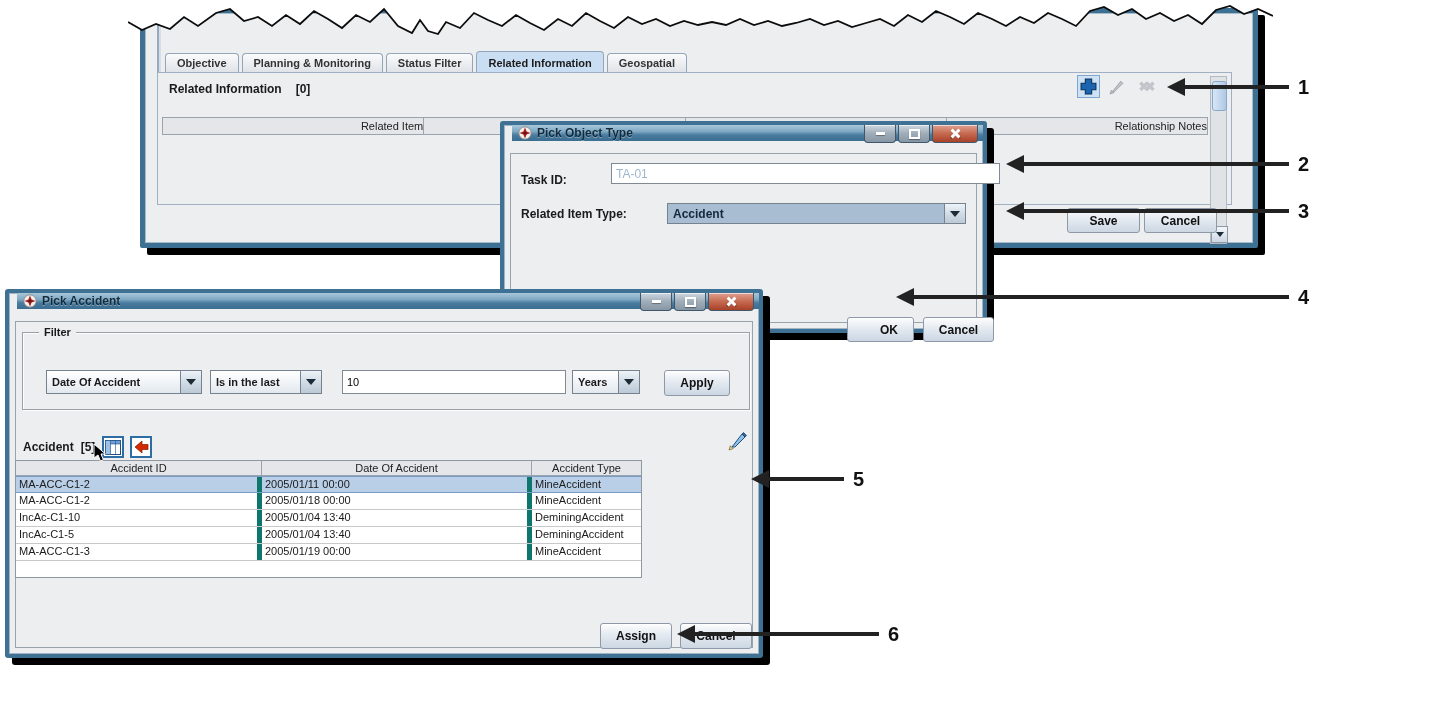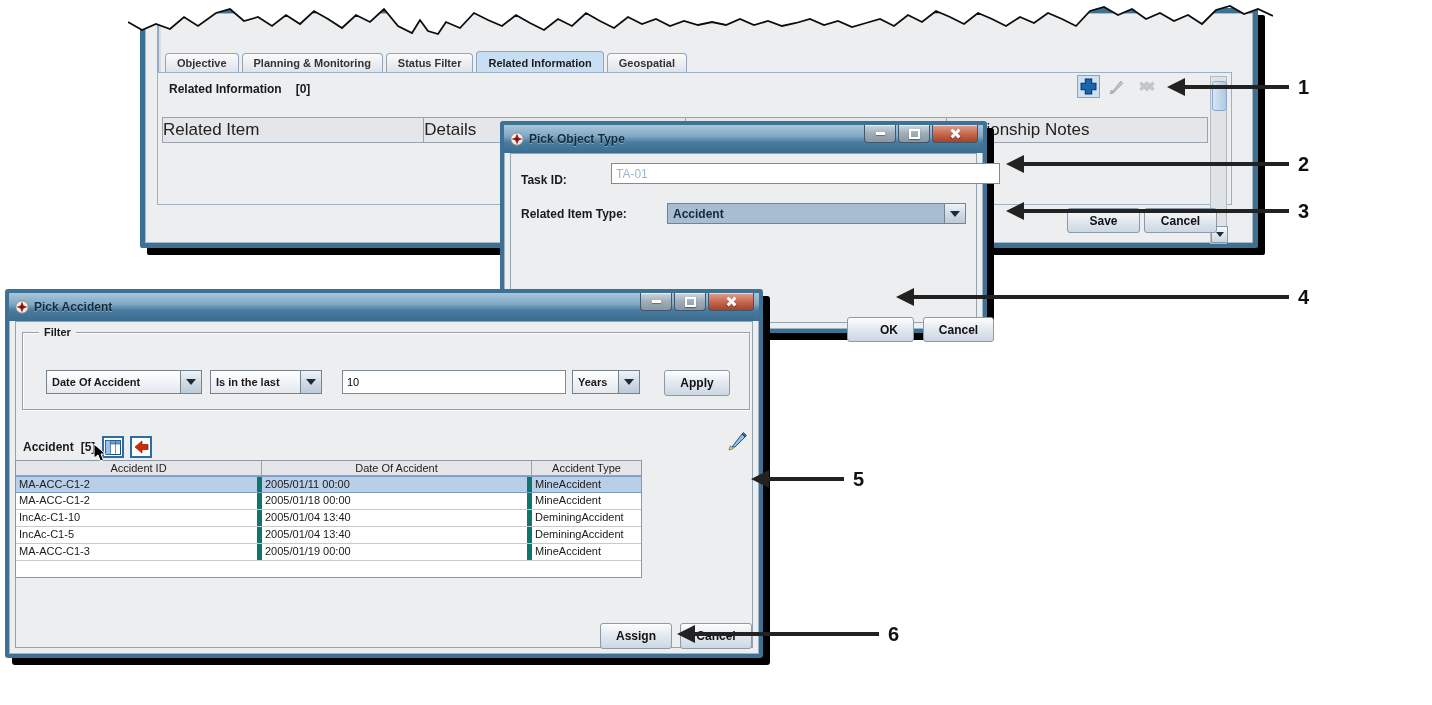--- a/index.html
+++ b/index.html
@@ -3,21 +3,21 @@
 <meta charset="utf-8">
 <style>
   html,body{margin:0;padding:0;background:#fff;}
   .canvas{position:relative;width:1432px;height:705px;background:#fff;overflow:hidden;
           font-family:"Liberation Sans",sans-serif;color:#1a1a1a;}
   
   .btn{display:flex;align-items:center;justify-content:center;
        background:linear-gradient(#fdfdfd,#e4eaf1 45%,#ccd7e3);
        border:1px solid #8d99a6;border-radius:3px;
        box-shadow:inset 0 1px 0 #fff;font-weight:bold;font-size:12px;color:#111;cursor:pointer;}
-  .titlebar{position:absolute;left:0;top:0;right:0;height:28px;border-radius:2px 2px 0 0;
+  .titlebar{position:absolute;left:8px;top:0;right:0;height:16px;border-radius:2px 2px 0 0;
        background:linear-gradient(#a9c6da,#7fa9c4 40%,#4a7ba0 62%,#3a6d90);
        display:flex;align-items:center;padding-left:6px;box-sizing:border-box;}
   .titletext{font-size:12px;font-weight:bold;color:#122c3e;margin-left:5px;text-shadow:0 1px 0 rgba(255,255,255,.35);}
   .winbtns{position:absolute;top:0;right:5px;display:flex;gap:2px;}
   .winbtn{width:30px;height:17px;border:1px solid #3f566b;border-top:none;border-radius:0 0 4px 4px;
        background:linear-gradient(#cdd7df,#9fadb9 50%,#8897a5);display:flex;align-items:center;justify-content:center;
        box-shadow:inset 0 1px 0 rgba(255,255,255,.6);cursor:pointer;}
   .winbtn.close{width:44px;background:linear-gradient(#e0a192,#c66a50 50%,#a84128);}
   .g-min{width:9px;height:3px;background:#fff;box-shadow:0 1px 1px rgba(0,0,0,.35);}
   .g-max{width:7px;height:6px;border:2px solid #fff;box-shadow:0 1px 1px rgba(0,0,0,.35);}
@@ -41,21 +41,21 @@
   .tabstrip{position:absolute;left:20px;top:38px;display:flex;align-items:flex-end;z-index:3;}
   .tab{border:1px solid #93a5b8;border-bottom:none;border-radius:4px 4px 0 0;padding:3px 11px 3px;margin-right:3px;
        font-size:11px;font-weight:bold;color:#333;background:linear-gradient(#fbfbfc,#dfe3e8);cursor:pointer;white-space:nowrap;}
   .tab.active{background:#c9def3;padding-top:5px;color:#1c1c1c;}
   .tabpanel{position:absolute;left:12px;top:59px;width:1075px;height:133px;border:1px solid #9eb0c2;background:#eceef0;box-sizing:border-box;}
   .sectionhdr{position:absolute;left:11px;top:9px;font-size:12px;font-weight:bold;display:flex;gap:14px;}
   .ritoolbar{position:absolute;right:75px;top:2px;display:flex;align-items:center;gap:5px;}
   .iconbox{width:23px;height:23px;display:flex;align-items:center;justify-content:center;}
   .iconbox.hl{background:#cfe2f5;border:1px solid #7da7d0;box-sizing:border-box;}
   .ritable{position:absolute;left:4px;top:44px;width:1046px;display:flex;border:1px solid #9aa4ae;background:#e4e6e9;box-sizing:border-box;}
-  .ritable .hcell{flex:1;text-align:left;font-size:17px;color:#222;padding:2px 0;border-right:1px solid #9aa4ae;}
+  .ritable .hcell{flex:1;text-align:right;font-size:11px;color:#222;padding:2px 0;border-right:1px solid #9aa4ae;}
   .ritable .hcell:last-child{border-right:none;}
   .vscroll{position:absolute;right:4px;top:3px;width:17px;height:168px;background:#e0e3e6;border:1px solid #b3bac1;box-sizing:border-box;}
   .vthumb{position:absolute;left:1px;top:4px;width:13px;height:28px;border:1px solid #89a9cc;border-radius:3px;
        background:linear-gradient(90deg,#d8e6f4,#aec9e4);cursor:pointer;}
   .vdown{position:absolute;left:0px;bottom:0px;width:15px;height:15px;border:1px solid #8d99a6;
        background:linear-gradient(#f4f7fa,#ccd7e3);display:flex;align-items:center;justify-content:center;cursor:pointer;}
   .vdown .tri-down{border-left-width:4px;border-right-width:4px;border-top-width:5px;}
   .mwbuttons{position:absolute;right:36px;top:195px;display:flex;gap:4px;}
   .mwbuttons .btn{width:71px;height:23px;}
   

